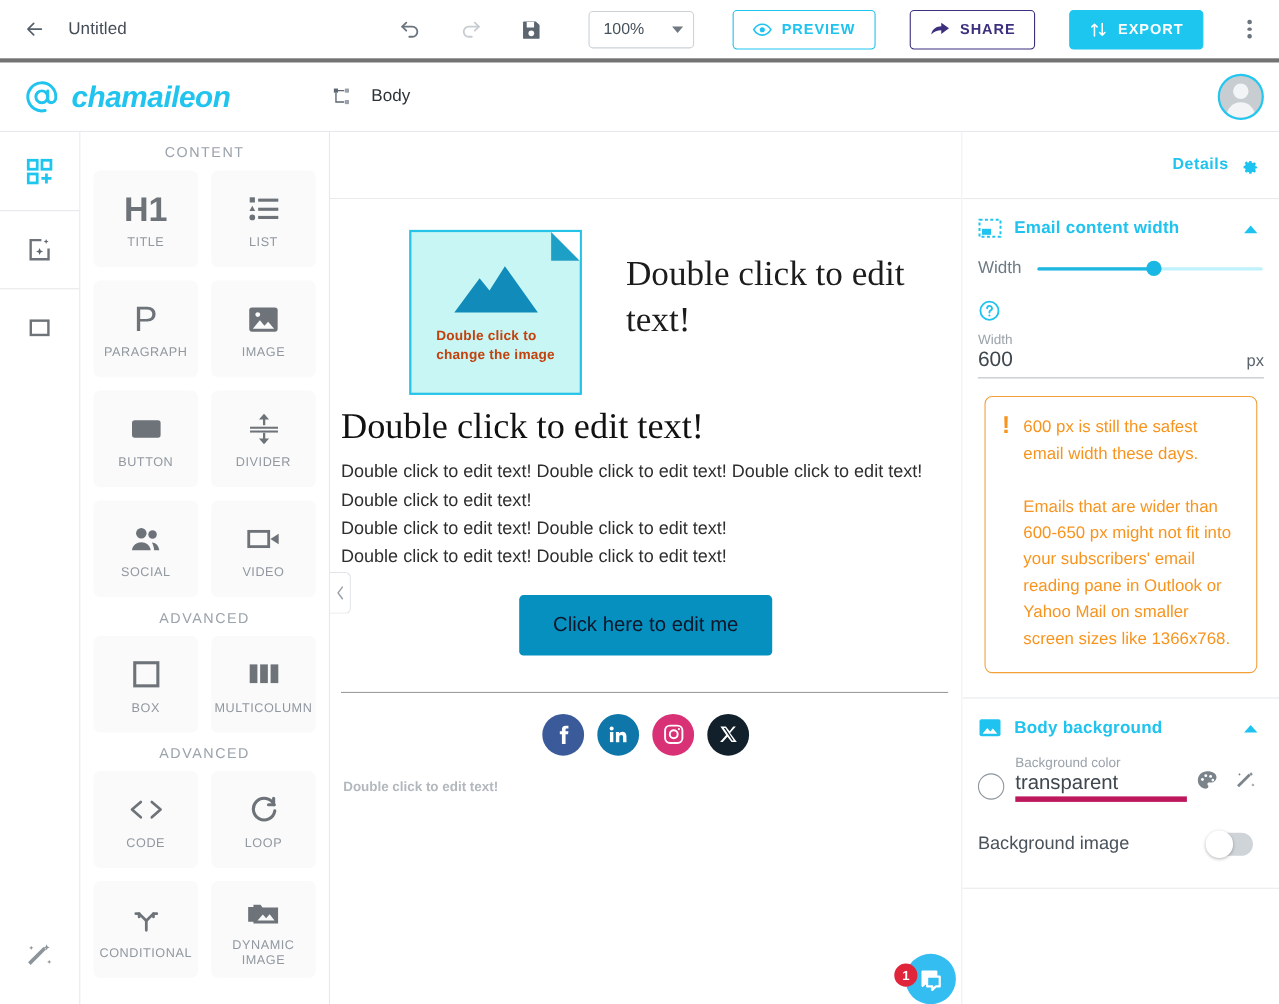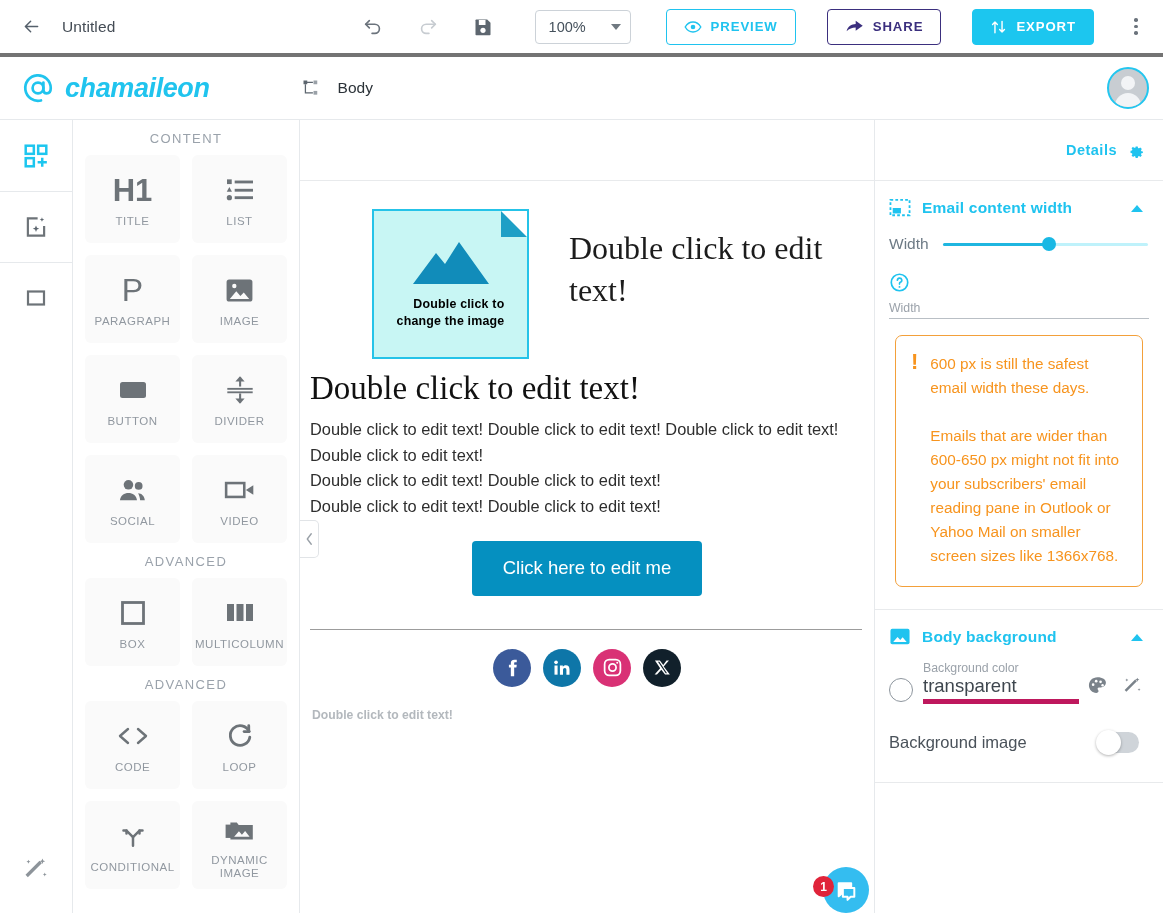--- a/index.html
+++ b/index.html
@@ -267,23 +267,23 @@
   }
   .img-ph .corner:after {
     content: ""; position: absolute; left:0; bottom:0;
     width: 0; height: 0;
     border-left: 26px solid #1e9fc6;
     border-top: 26px solid transparent;
   }
   .img-ph .mountain { margin-bottom: 6px; }
   .img-ph .cap {
     font-size: 12.4px;
-    color: #000000;
+    color: #c2410c;
     font-weight: bold;
-    text-align: right;
+    text-align: left;
     line-height: 17px;
     letter-spacing: .2px;
   }
   .hero-title {
     font-family: "Liberation Serif", serif;
     font-size: 32px;
     color: #1c1c1c;
     line-height: 42px;
     padding-top: 18px;
     padding-left: 30px;
@@ -299,21 +299,21 @@
   }
   .para {
     font-size: 16.4px;
     line-height: 25.5px;
     color: #2e2e2e;
     padding: 6px 20px 0 10px;
   }
   .cta-wrap { display:flex; justify-content:center; padding: 22px 0 0; }
   .cta {
     background: #0590c0;
-    color: #ffffff;
+    color: #0f172a;
     font-size: 18.5px;
     border-radius: 4px;
     padding: 18px 31px;
     cursor: pointer;
     line-height: 1;
   }
   .divider-line {
     height: 1px; background: #9c9c9c;
     margin: 33px 12px 0 10px;
   }
@@ -875,20 +875,24 @@
       <div class="help-icon">
         <svg width="21" height="21" viewBox="0 0 24 24" fill="none" stroke="#1fc3ef" stroke-width="1.9">
           <circle cx="12" cy="12" r="9.4"></circle>
           <path d="M9.6 9.4a2.5 2.5 0 1 1 3.3 2.4c-.6.3-.9.8-.9 1.5v.5" stroke-linecap="round"></path>
           <circle cx="12" cy="17" r="1.1" fill="#1fc3ef" stroke="none"></circle>
         </svg>
       </div>
 
       <div class="field">
         <div class="field-label">Width</div>
+        <div class="field-row">
+          <input class="field-value" value="600" style="">
+          <span class="field-unit">px</span>
+        </div>
       </div>
 
       <div class="warn">
         <span class="warn-bang">!</span>
         <div class="warn-body">
           <p>600 px is still the safest email width these days.</p>
           <p>Emails that are wider than 600-650 px might not fit into your subscribers' email reading pane in Outlook or Yahoo Mail on smaller screen sizes like 1366x768.</p>
         </div>
       </div>
     </div>

